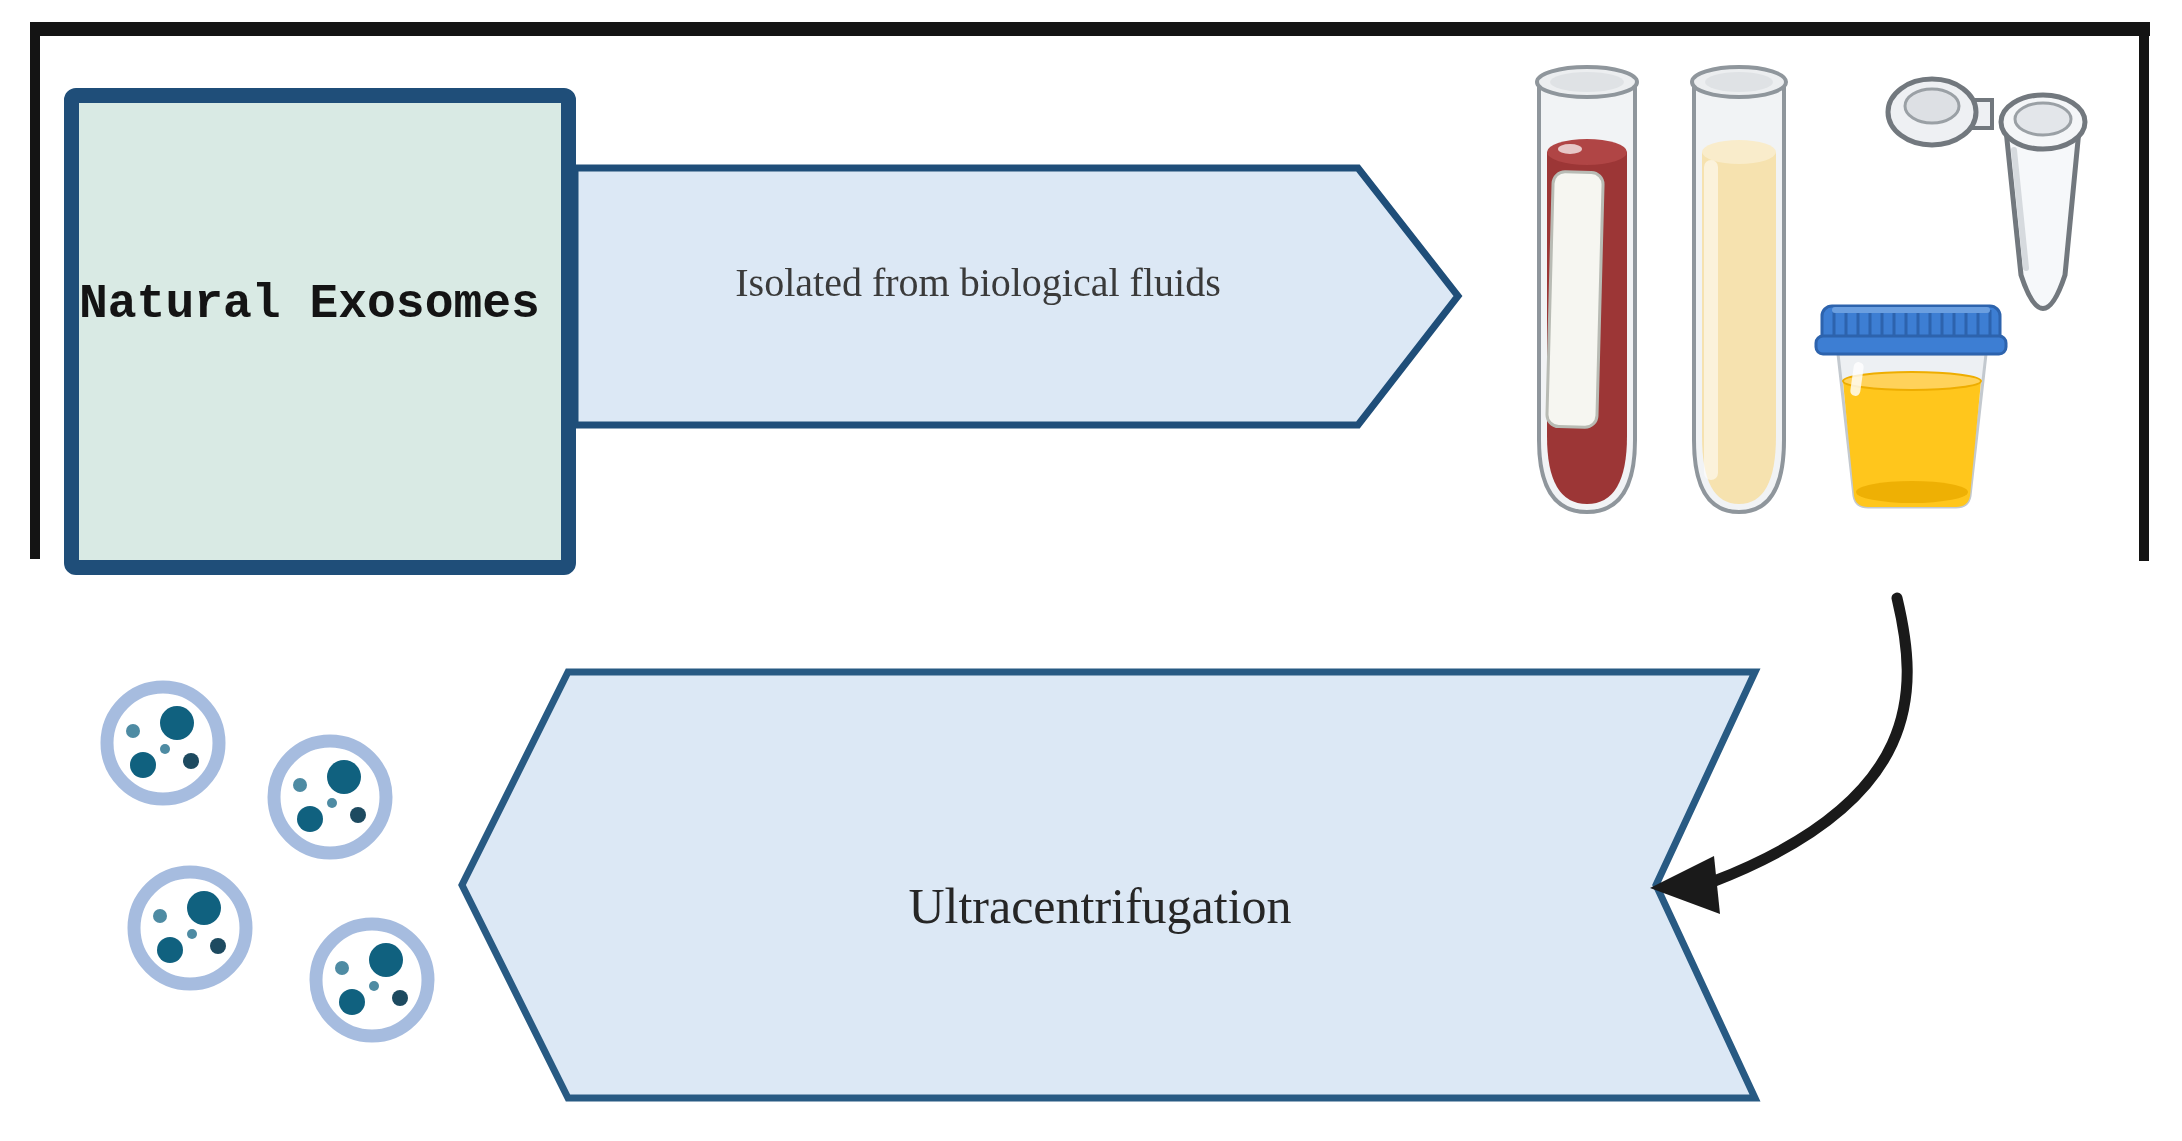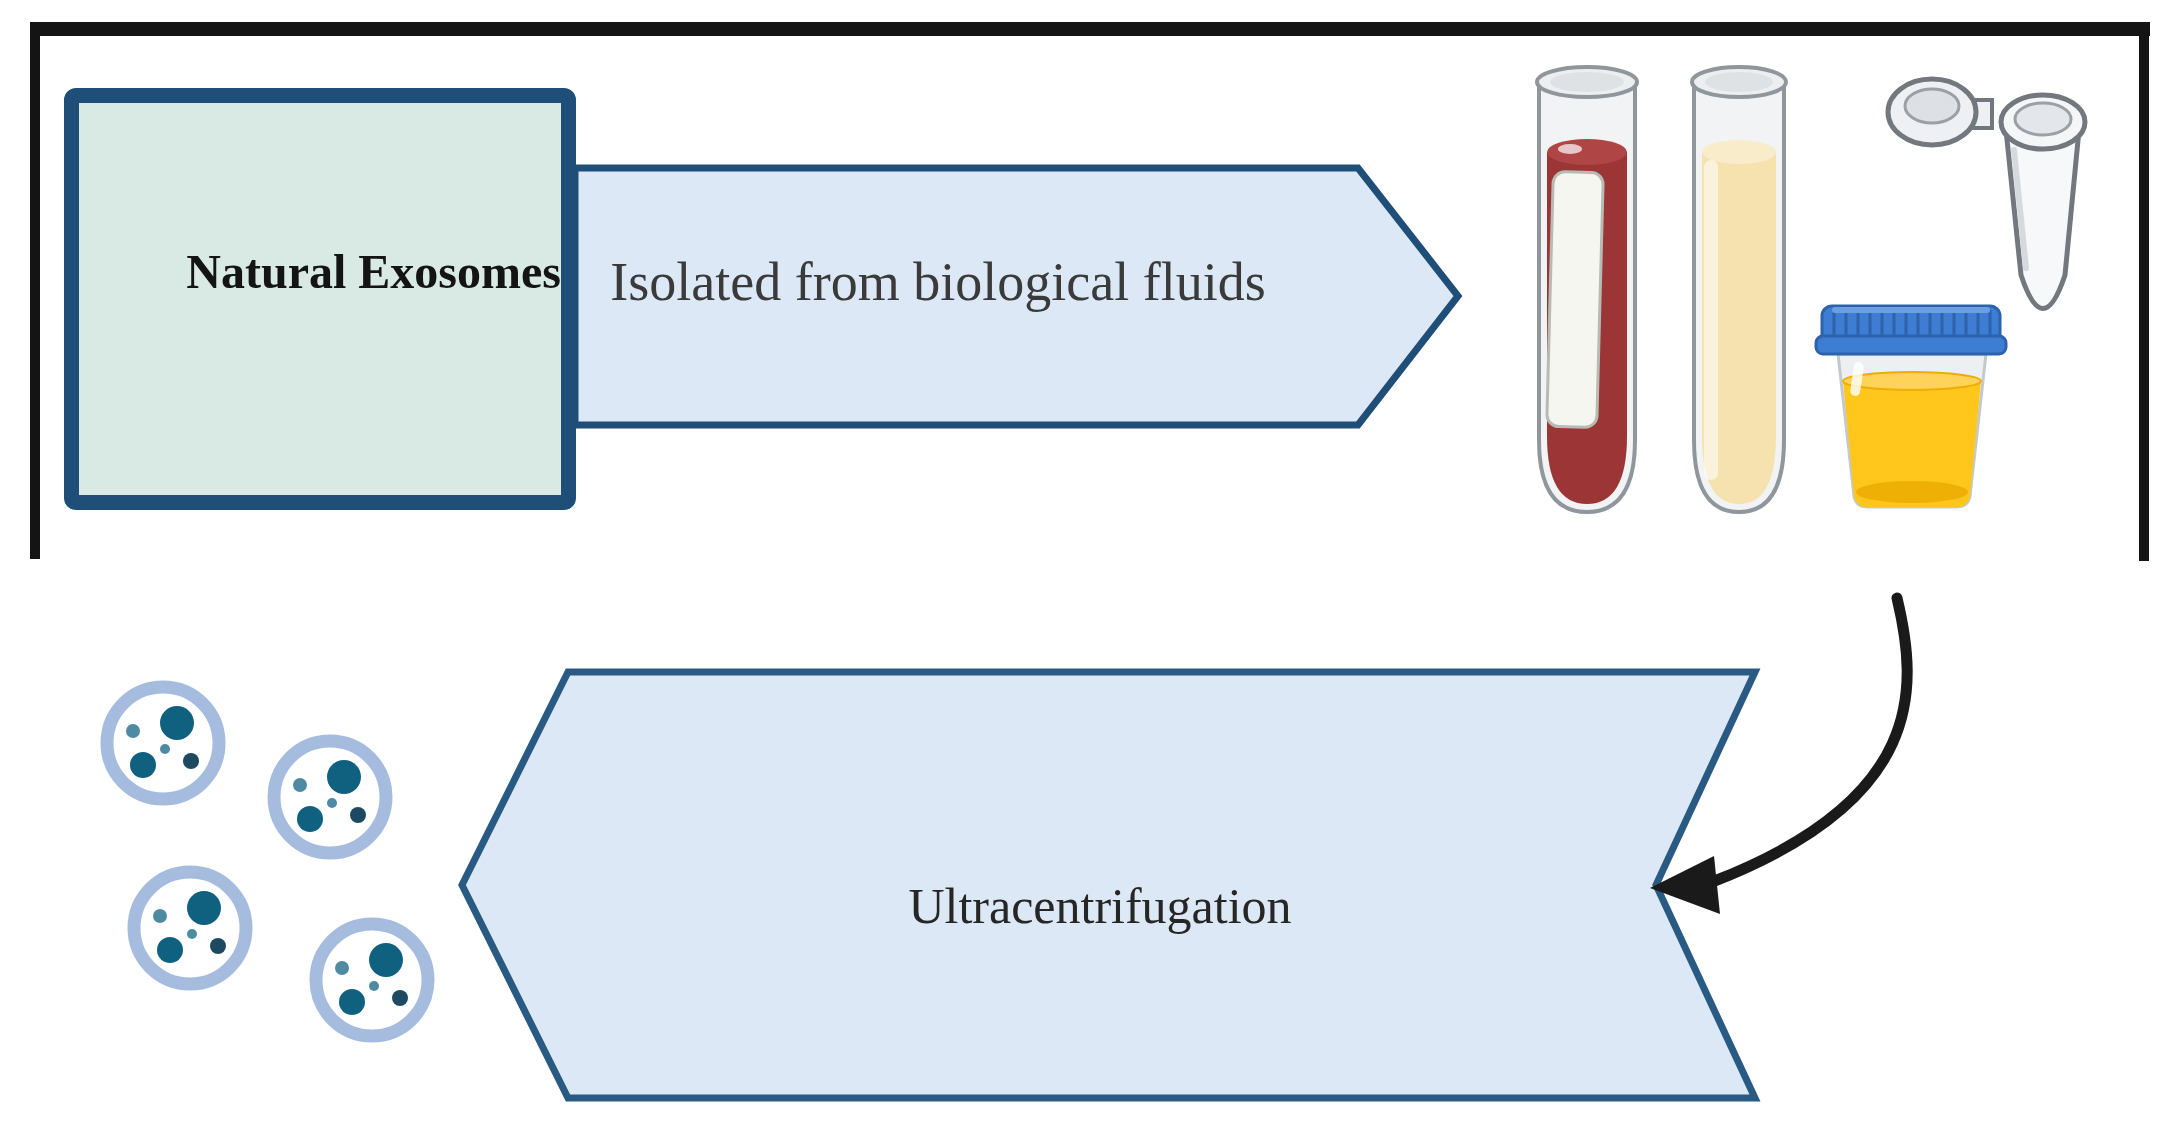--- a/index.html
+++ b/index.html
@@ -14,38 +14,38 @@
   svg{display:block;overflow:visible;}
 
   
   .frame-bar{position:absolute;background:#141414;}
   .frame-top{left:30px;top:22px;width:2120px;height:14px;}
   .frame-left{left:30px;top:22px;width:10px;height:537px;}
   .frame-right{left:2139px;top:22px;width:10px;height:539px;}
 
   
   .source-box{
-    left:64px;top:88px;width:512px;height:422px;
+    left:64px;top:88px;width:512px;height:487px;
     background:#d9eae4;
     border:15px solid #1f4e79;
     border-radius:12px;
     box-sizing:border-box;
-    display:flex;align-items:center;justify-content:flex-end;
+    display:flex;align-items:center;justify-content:flex-start;font-family:Liberation Mono, monospace;
   }
   .source-box .label{
     transform:translateY(-28px);
     font-size:48px;font-weight:bold;color:#141414;
     letter-spacing:0px;white-space:nowrap;
   }
 
   
   .arrow1-text{
-    left:568px;top:176px;width:740px;height:240px;
+    left:608px;top:176px;width:740px;height:240px;
     display:flex;align-items:center;justify-content:center;
-    font-size:54px;color:#3a3a3a;white-space:nowrap;
+    font-size:40px;color:#3a3a3a;white-space:nowrap;
     transform:translateY(-14px);
   }
 
   
   .banner-text{
     left:520px;top:700px;width:1160px;height:384px;
     display:flex;flex-direction:column;align-items:center;justify-content:center;
     font-size:50px;line-height:63px;color:#262626;text-align:center;
   }
   .banner-text div{white-space:nowrap;margin-top:28px;}

